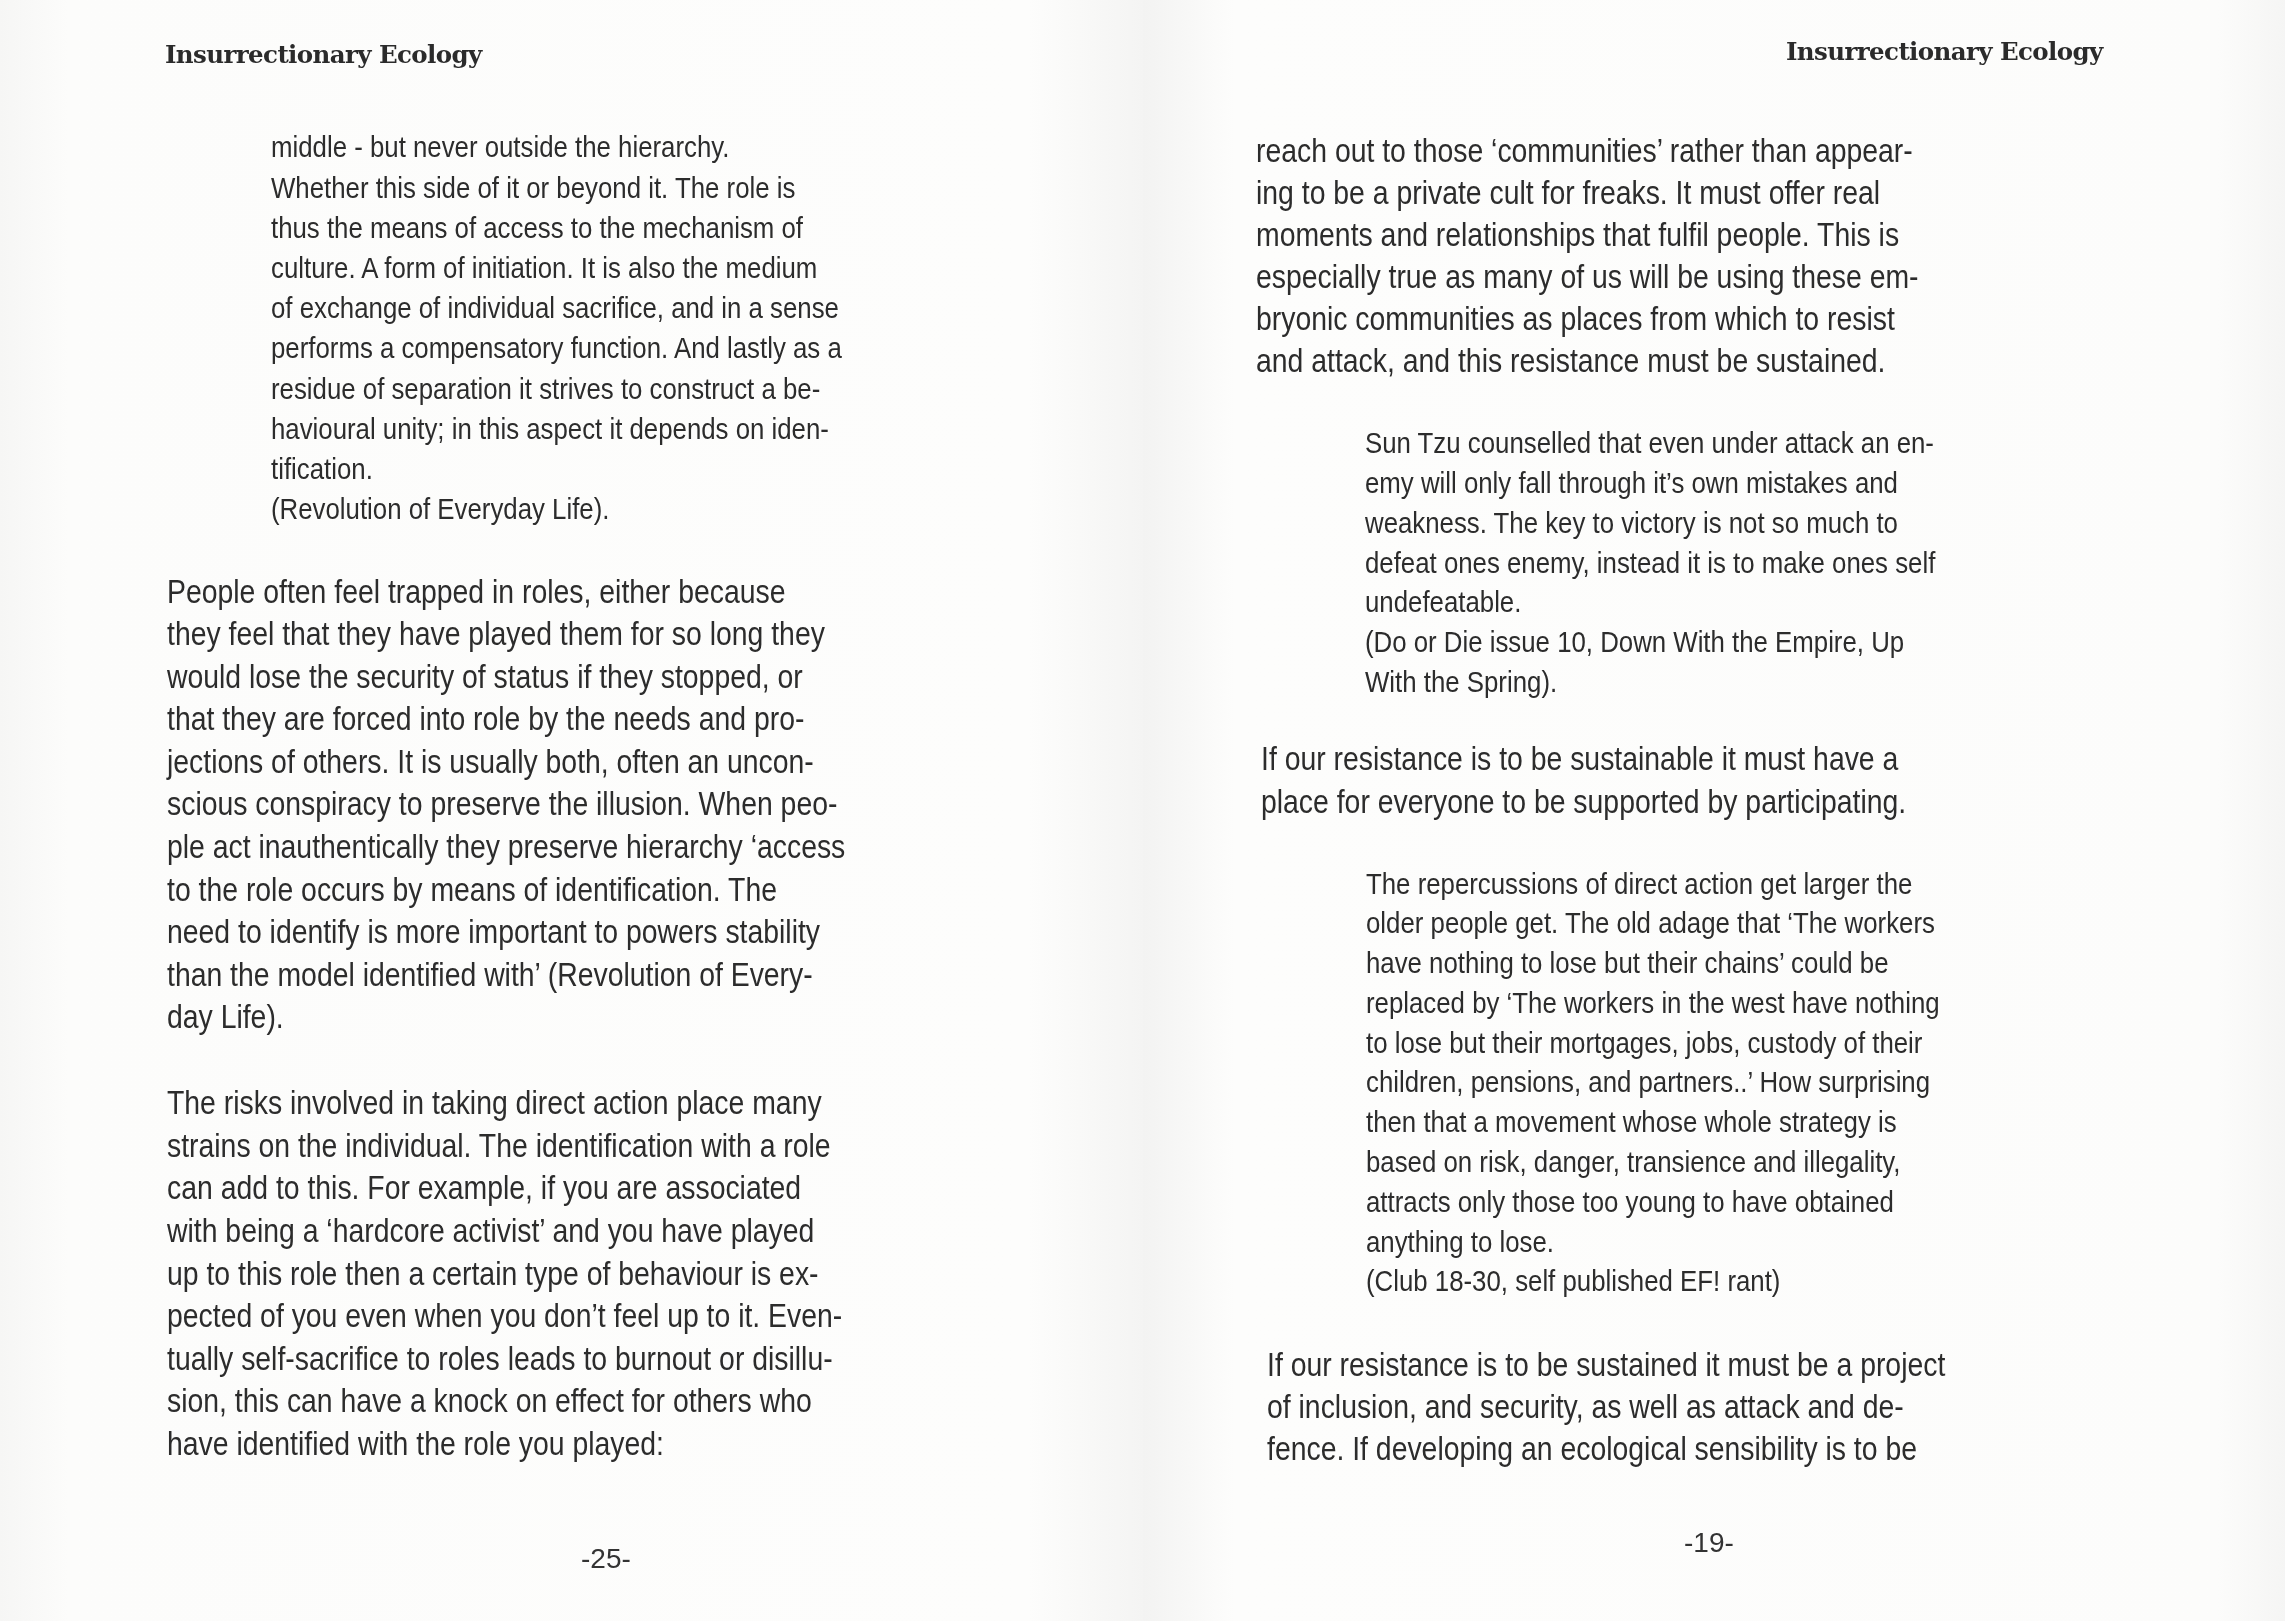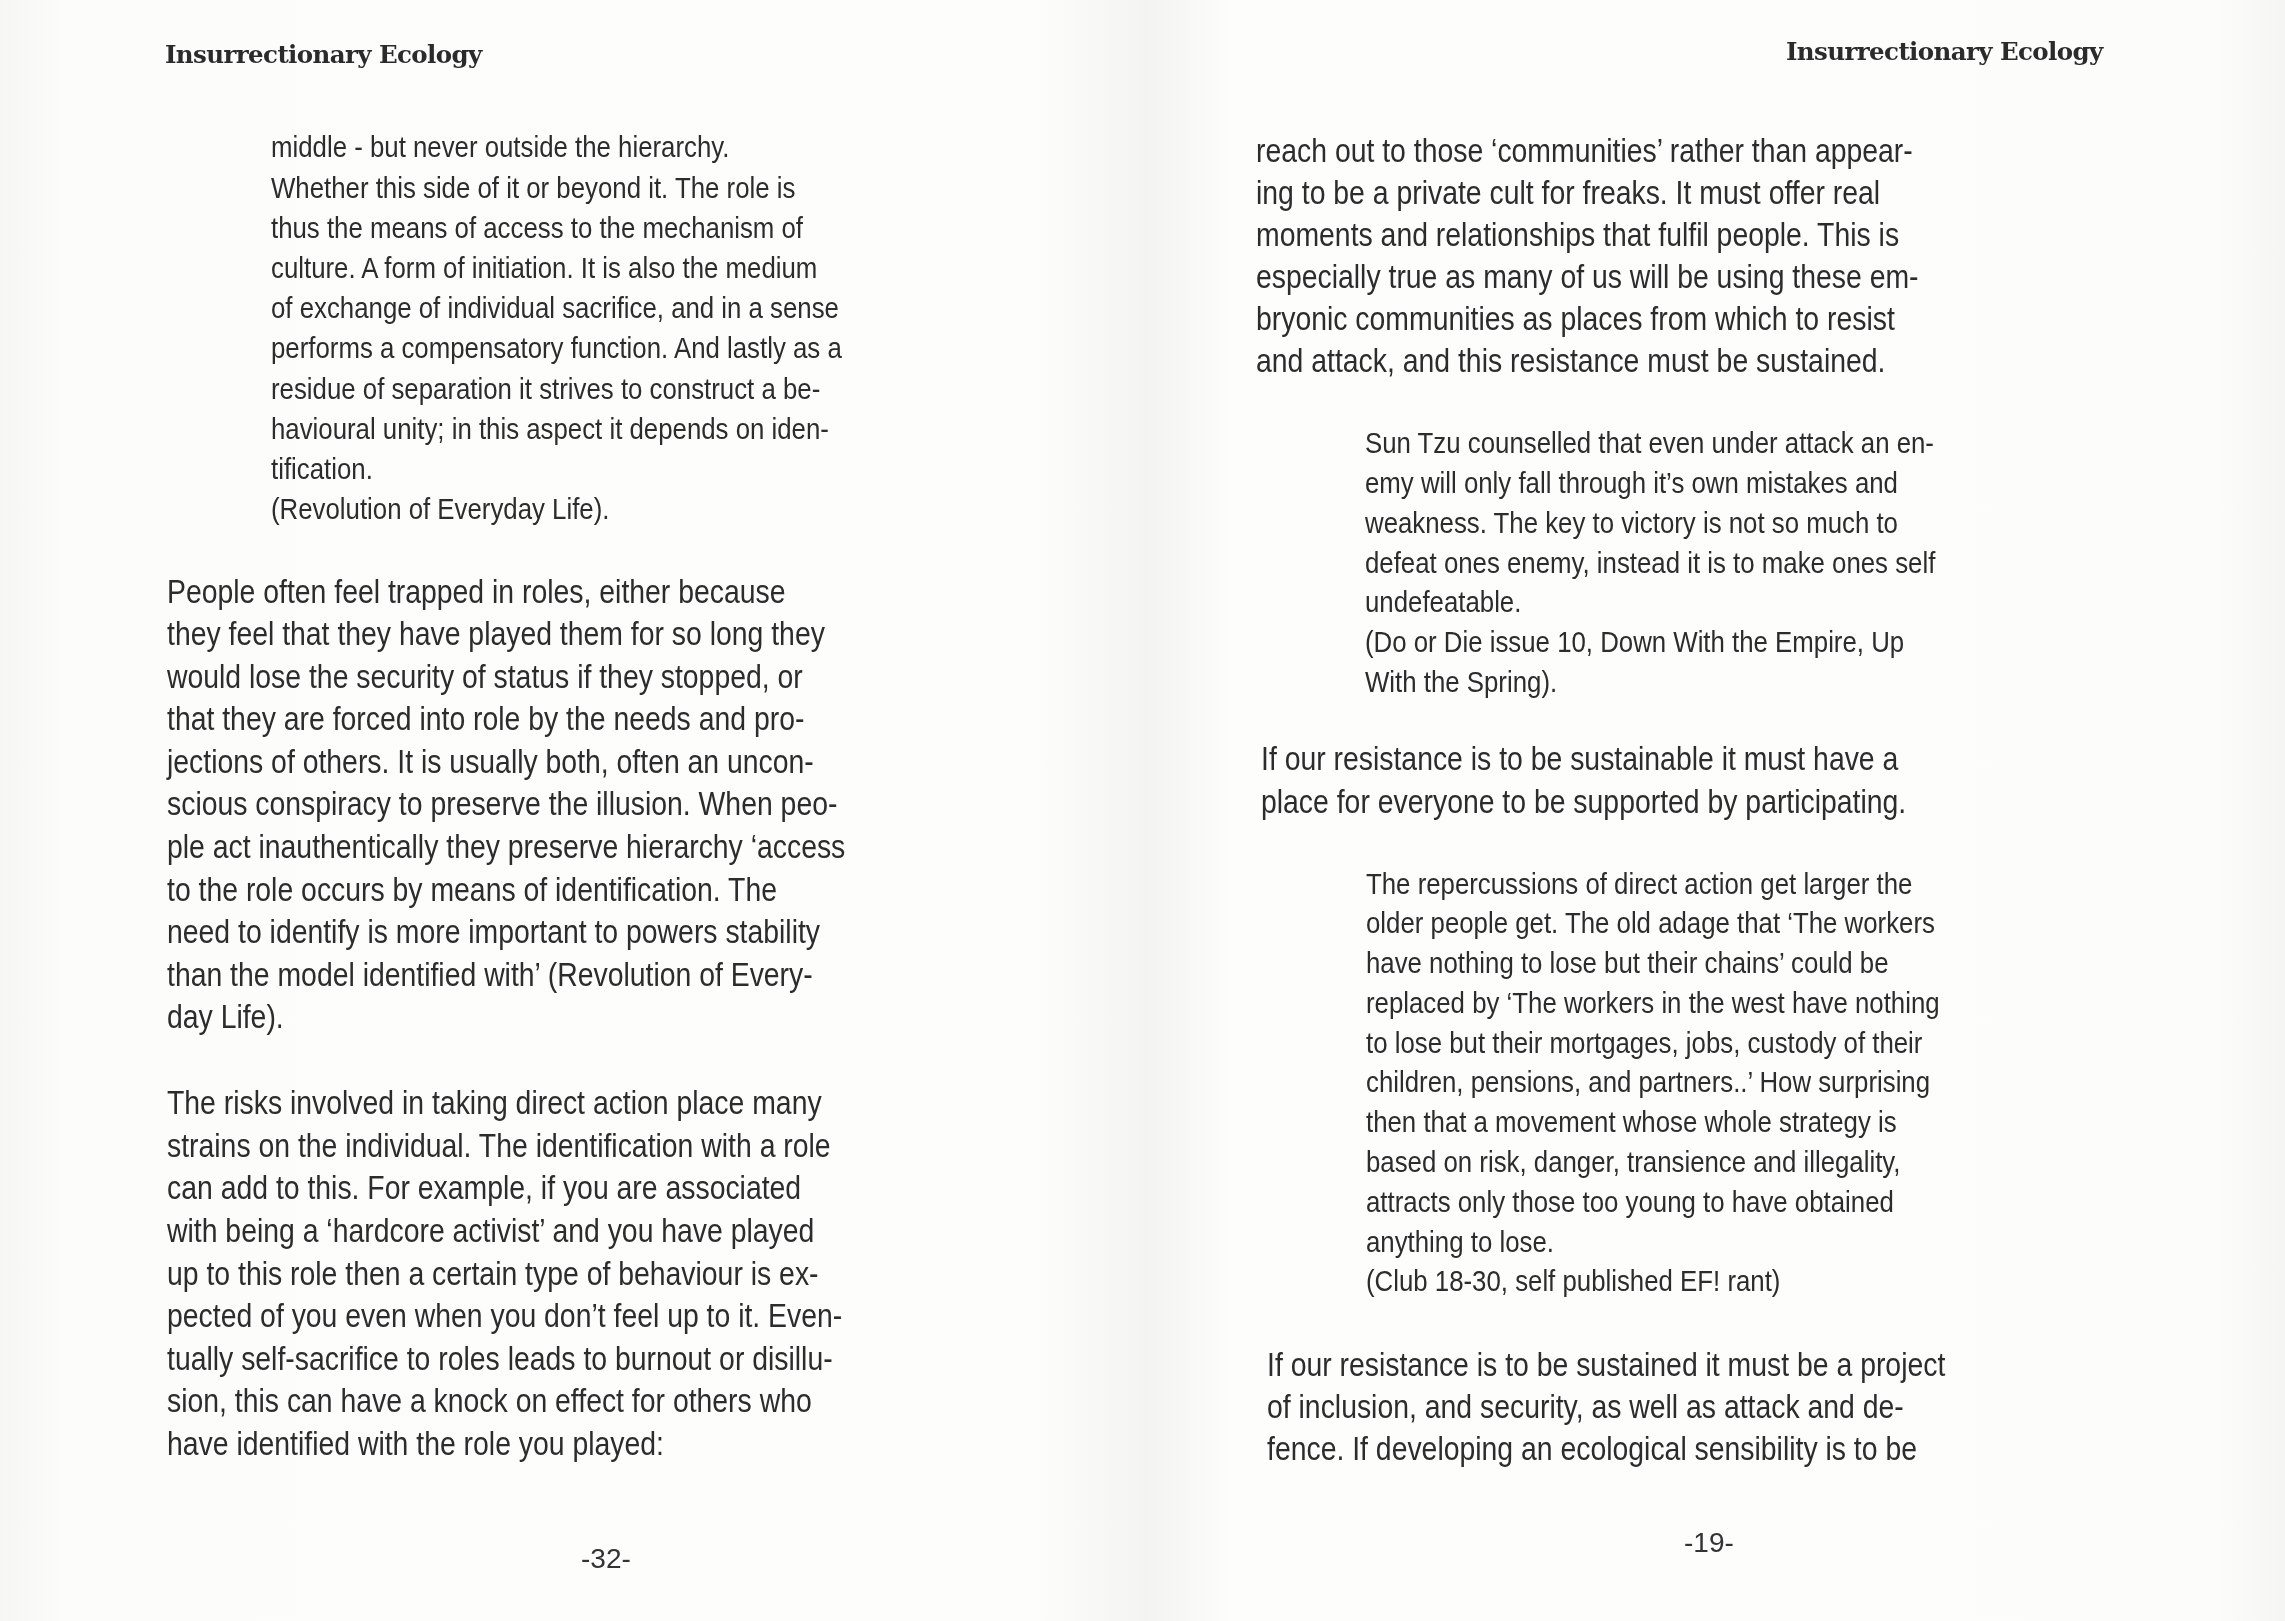--- a/index.html
+++ b/index.html
@@ -81,21 +81,21 @@
         <div class="line body-line" style="left: 167px; top: 1129px;">strains on the individual. The identification with a role</div>
         <div class="line body-line" style="left: 167px; top: 1171px;">can add to this. For example, if you are associated</div>
         <div class="line body-line" style="left: 167px; top: 1214px;">with being a ‘hardcore activist’ and you have played</div>
         <div class="line body-line" style="left: 167px; top: 1257px;">up to this role then a certain type of behaviour is ex-</div>
         <div class="line body-line" style="left: 167px; top: 1299px;">pected of you even when you don’t feel up to it. Even-</div>
         <div class="line body-line" style="left: 167px; top: 1342px;">tually self-sacrifice to roles leads to burnout or disillu-</div>
         <div class="line body-line" style="left: 167px; top: 1384px;">sion, this can have a knock on effect for others who</div>
         <div class="line body-line" style="left: 167px; top: 1427px;">have identified with the role you played:</div>
       </div>
 
-    <div class="folio" style="left:581px; top:1545px;">-32-</div>
+    <div class="folio" style="left:581px; top:1545px;">-25-</div>
   </div>
 
   <div class="page right">
     <div class="running-head" style="left:643px; top:40px;">Insurrectionary Ecology</div>
 
     <div class="block">
         <div class="line body-line" style="left: 113px; top: 134px;">reach out to those ‘communities’ rather than appear-</div>
         <div class="line body-line" style="left: 113px; top: 176px;">ing to be a private cult for freaks. It must offer real</div>
         <div class="line body-line" style="left: 113px; top: 218px;">moments and relationships that fulfil people. This is</div>
         <div class="line body-line" style="left: 113px; top: 260px;">especially true as many of us will be using these em-</div>

